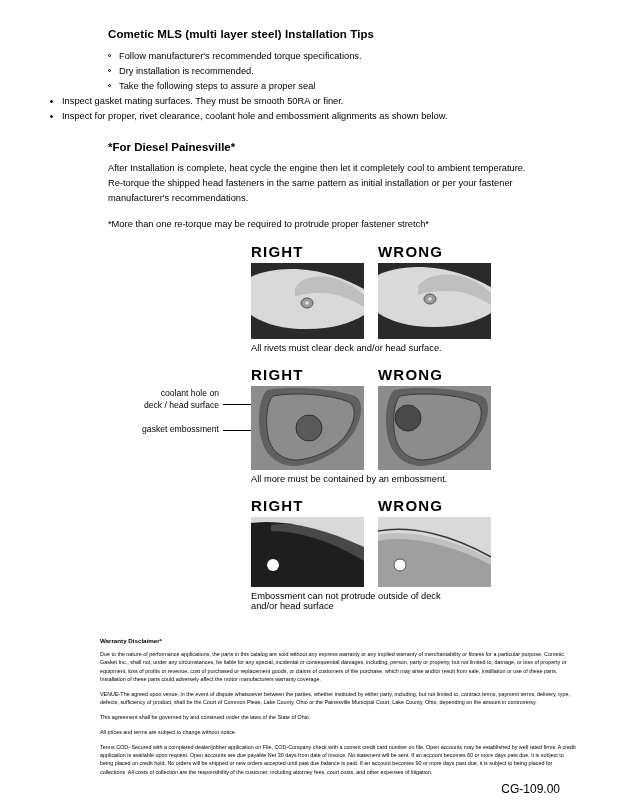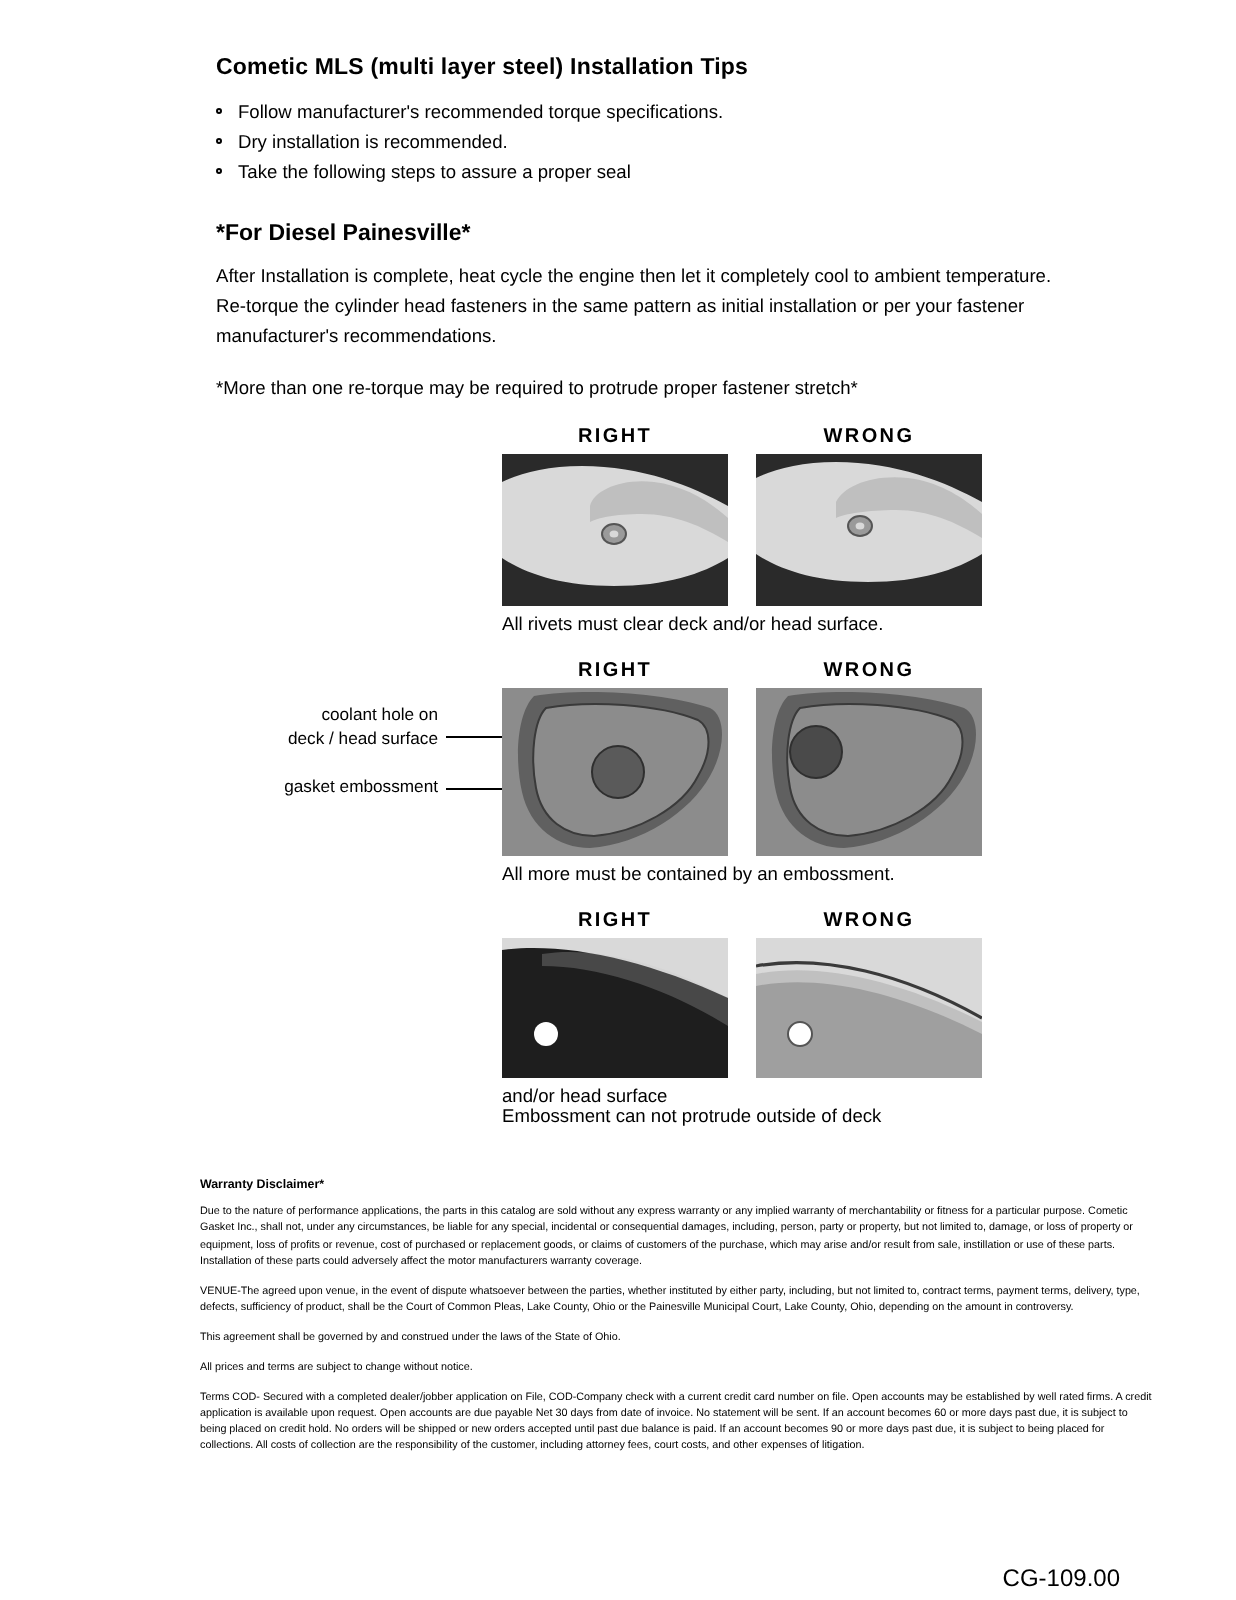--- a/index.html
+++ b/index.html
@@ -93,22 +93,21 @@
     position: relative;
     margin-left: 68px;
   }
   .fig-row {
     display: flex;
     gap: 14px;
     margin-bottom: 0;
   }
   .fig-col { width: 113px; }
   .fig-label {
-    text-align: center;
-    font-size: 10px;
+    font-size: 15px;
     font-weight: bold;
     letter-spacing: 1.2px;
     margin-bottom: 3px;
   }
   .fig-box {
     width: 113px;
     height: 76px;
     background: #d9d9d9;
     position: relative;
     overflow: hidden;
@@ -157,23 +156,27 @@
 
 <div class="page">
 
   <h1 class="title">Cometic MLS (multi layer steel) Installation Tips</h1>
 
   <ul class="bullets">
     <li>Follow manufacturer's recommended torque specifications.</li>
     <li>Dry installation is recommended.</li>
     <li>Take the following steps to assure a proper seal</li>
   </ul>
+  <ul class="subbullets bullets" style="margin-top:0">
+    <li>Inspect gasket mating surfaces.  They must be smooth 50RA or finer.</li>
+    <li>Inspect for proper, rivet clearance, coolant hole and embossment alignments as shown below.</li>
+  </ul>
 
   <h2 class="diesel">*For Diesel Painesville*</h2>
-  <p class="para last">After Installation is complete, heat cycle the engine then let it completely cool to ambient temperature. Re-torque the cylinder head fasteners in the same pattern as initial installation or per your fastener manufacturer's recommendations.</p>
+  <p class="para last">After Installation is complete, heat cycle the engine then let it completely cool to ambient temperature. Re-torque the shipped head fasteners in the same pattern as initial installation or per your fastener manufacturer's recommendations.</p>
   <p class="note">*More than one re-torque may be required to protrude proper fastener stretch*</p>
 
   <div class="figures">
 
     <div style="margin-left:143px;">
       <div class="fig-row">
         <div class="fig-col">
           <div class="fig-label">RIGHT</div>
           <div class="fig-box">
             <svg width="113" height="76" viewBox="0 0 113 76">
@@ -264,22 +267,22 @@
               <rect width="113" height="70" fill="#d9d9d9"></rect>
               <path d="M0,18 C30,12 70,20 113,42 L113,70 L0,70 Z" fill="#c0c0c0"></path>
               <path d="M0,24 C30,18 70,26 113,48 L113,70 L0,70 Z" fill="#9f9f9f"></path>
               <path d="M0,14 C34,8 74,18 113,40" stroke="#3a3a3a" stroke-width="1.6" fill="none"></path>
               <circle cx="22" cy="48" r="6" fill="#ffffff" stroke="#555" stroke-width="1"></circle>
             </svg>
           </div>
         </div>
       </div>
       <div class="caption">
+        <div>Embossment can not protrude outside of deck</div>
         <div>and/or head surface</div>
-        <div>Embossment can not protrude outside of deck</div>
       </div>
     </div>
 
   </div>
 
   <div class="warranty" style="margin-top:26px;">
     <div class="warranty-title">Warranty Disclaimer*</div>
     <p>Due to the nature of performance applications, the parts in this catalog are sold without any express warranty or any implied warranty of merchantability or fitness for a particular purpose.  Cometic Gasket Inc., shall not, under any circumstances, be liable for any special, incidental or consequential damages, including, person, party or property, but not limited to, damage, or loss of property or equipment, loss of profits or revenue, cost of purchased or replacement goods, or claims of customers of the purchase, which may arise and/or result from sale, instillation or use of these parts.  Installation of these parts could adversely affect the motor manufacturers warranty coverage.</p>
     <p>VENUE-The agreed upon venue, in the event of dispute whatsoever between the parties, whether instituted by either party, including, but not limited to, contract terms, payment terms, delivery, type, defects, sufficiency of product, shall be the Court of Common Pleas, Lake County, Ohio or the Painesville Municipal Court, Lake County, Ohio, depending on the amount in controversy.</p>
     <p>This agreement shall be governed by and construed under the laws of the State of Ohio.</p>

